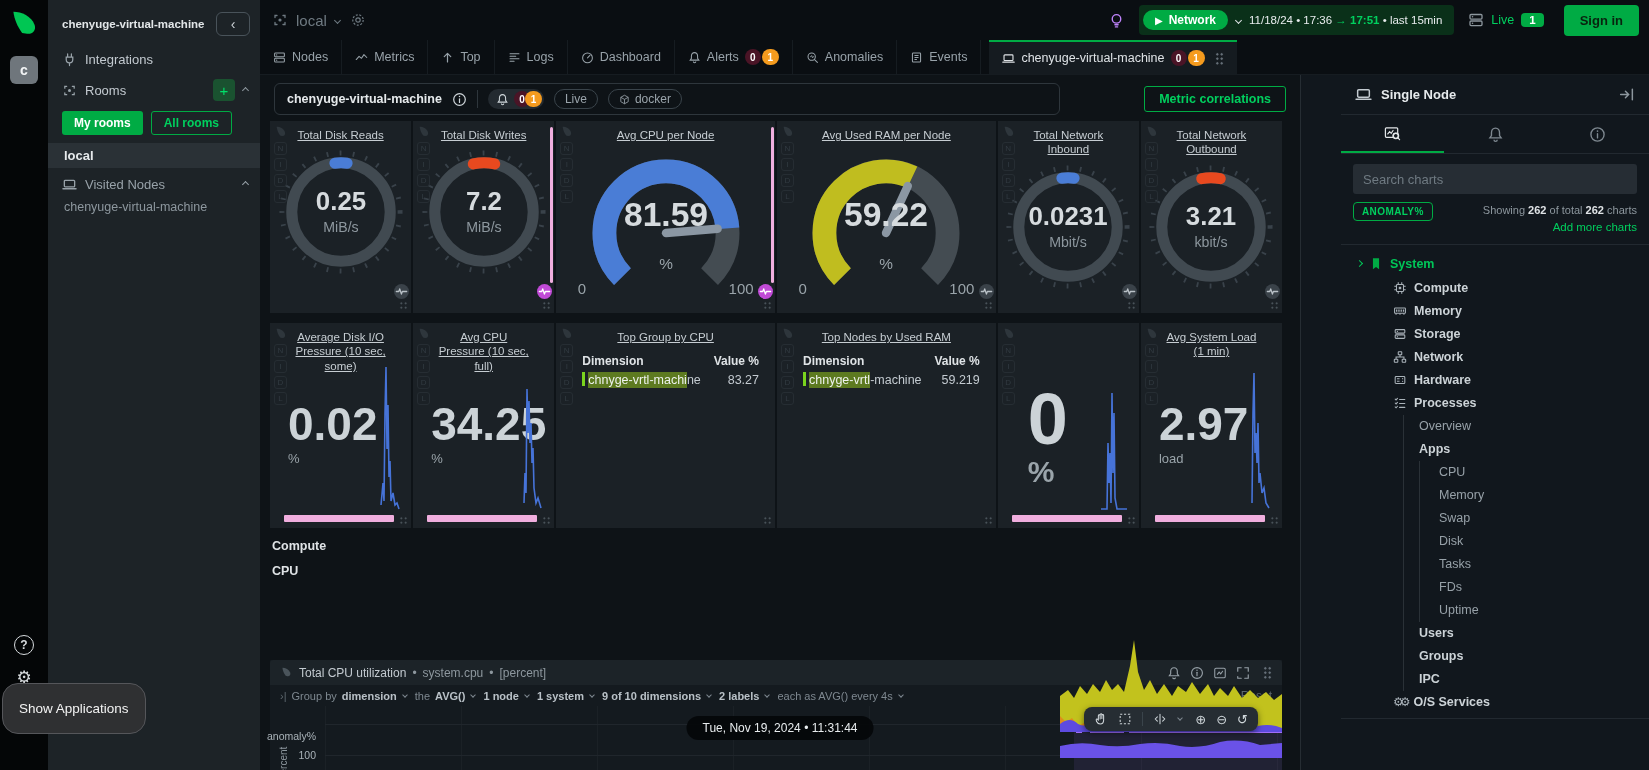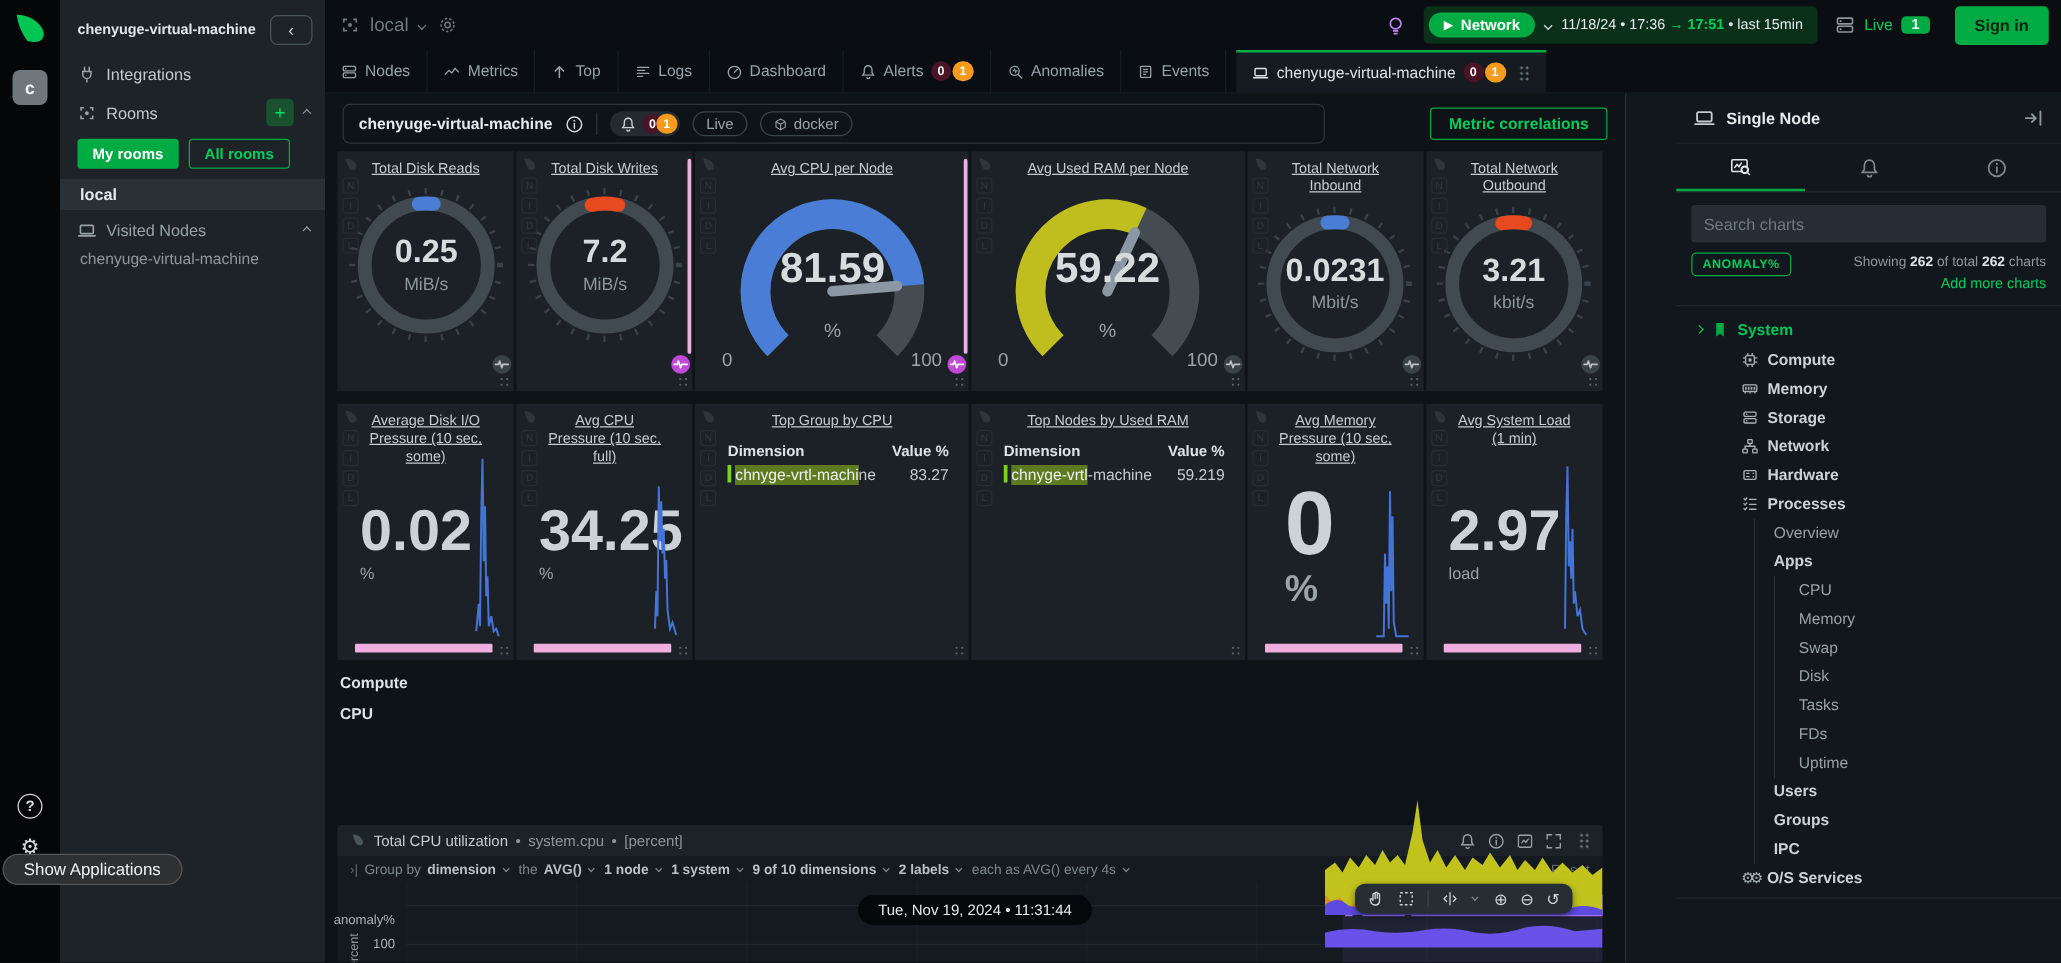--- a/index.html
+++ b/index.html
@@ -12,21 +12,21 @@
 .rail .logo{position:absolute;left:9px;top:8px;width:30px;height:30px;}
 .space-chip{position:absolute;left:10px;top:56px;width:28px;height:28px;border-radius:6px;background:#6f767c;
   color:#f2f4f5;font-size:14px;font-weight:bold;display:flex;align-items:center;justify-content:center;}
 .rail-bottom{position:absolute;left:0;bottom:84px;width:48px;display:flex;flex-direction:column;align-items:center;gap:14px;}
 .help-ic{width:20px;height:20px;border:1.6px solid #d6dadd;border-radius:50%;color:#d6dadd;
   font-size:12px;font-weight:bold;display:flex;align-items:center;justify-content:center;}
 .gear-ic{color:#d6dadd;font-size:17px;line-height:1;}
 
 
 .show-apps{position:absolute;left:2px;top:683px;z-index:20;background:#2f3032;border:1px solid #55565a;
-  border-radius:16px;padding:4px 16px;font-size:13.5px;color:#f2f2f2;}
+  border-radius:16px;padding:17px 16px;font-size:13.5px;color:#f2f2f2;}
 
 
 .sidebar{position:absolute;left:48px;top:0;width:212px;height:100%;background:#1d2327;z-index:5;}
 .sb-head{display:flex;align-items:center;padding:12px 10px 10px 14px;gap:6px;}
 .sb-title{flex:1;font-size:11.5px;font-weight:bold;color:#e2e6e8;}
 .collapse-btn{width:34px;height:24px;border:1px solid #49535a;border-radius:6px;color:#cdd3d7;
   display:flex;align-items:center;justify-content:center;font-size:14px;background:transparent;}
 .sb-row{display:flex;align-items:center;gap:8px;padding:6px 12px 6px 14px;font-size:13px;color:#c3cad0;}
 .sb-row .ic{width:15px;height:15px;color:#9aa4ab;flex:none;}
 .plus-btn{width:22px;height:22px;border-radius:4px;background:#1a5230;color:#00e06a;font-size:15px;
@@ -777,21 +777,20 @@
         <div class="card">
           <div class="ghost-rail">
               <svg class="g-flag">
                 <use href="#i-flag"></use>
               </svg>
               <span class="g-letter">N</span>
               <span class="g-letter">I</span>
               <span class="g-letter">D</span>
               <span class="g-letter">L</span>
             </div>
-          <div class="card-title">Avg Memory Pressure (10 sec, some)</div>
           <div class="bignum-wrap" style="top:60px;left:30px">
               <div class="bignum huge">0</div>
               <div class="bigunit hugeu">%</div>
             </div>
           <svg class="spark" viewBox="0 0 44 160">
               <polyline points="14,156 20,156 21,90 22,130 23,100 24,150 25,40 26,120 27,60 28,145 30,156 40,156"></polyline>
             </svg>
           <span class="ribbon"></span>
           <span class="corner-dots"></span>
         </div>

